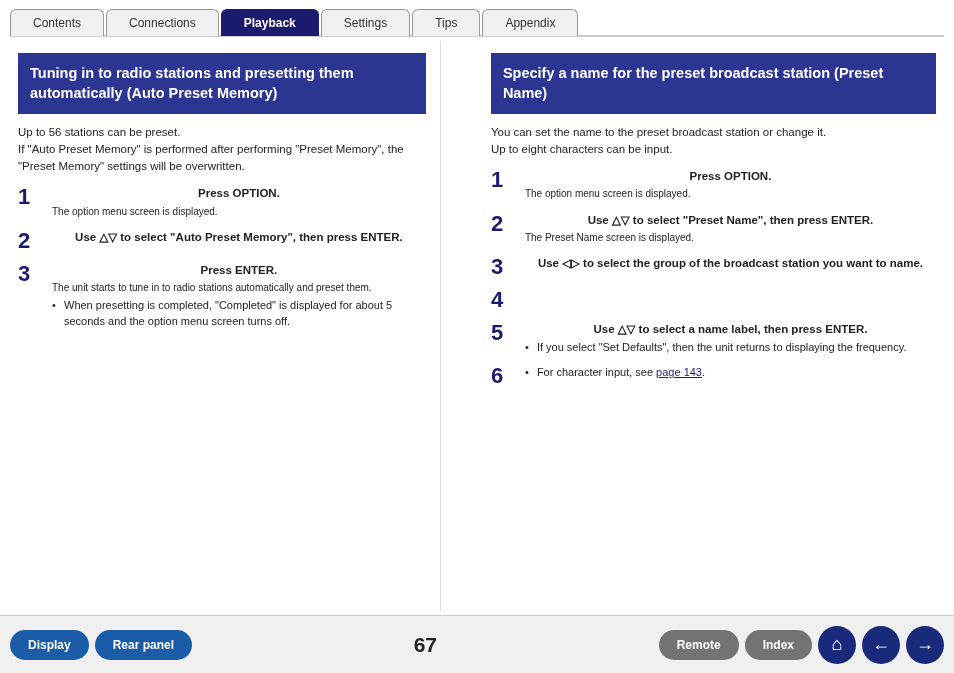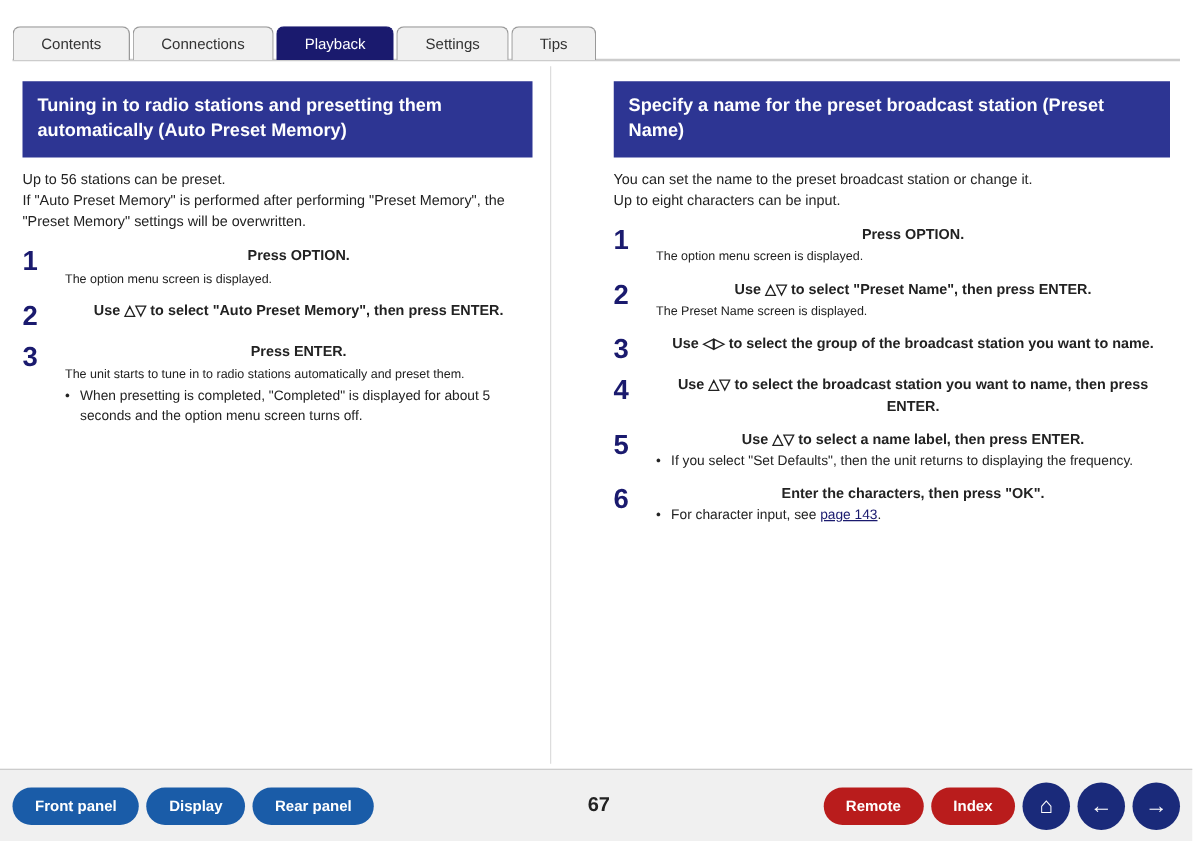--- a/index.html
+++ b/index.html
@@ -12,40 +12,40 @@
       overflow: hidden;
       display: flex;
       flex-direction: column;
     }
 
     
     .nav-tabs {
       display: flex;
       align-items: flex-start;
       background: #fff;
-      padding: 20px 10px 0 10px;
+      padding: 8px 10px 0 10px;
       gap: 2px;
     }
     .nav-tab {
       padding: 6px 22px;
       border: 1.5px solid #999;
       border-bottom: none;
       border-radius: 6px 6px 0 0;
       background: #f0f0f0;
       cursor: pointer;
       font-size: 12px;
       color: #333;
       font-weight: normal;
       position: relative;
       bottom: -1px;
     }
     .nav-tab.active {
       background: #1a1a6e;
       color: #fff;
-      font-weight: normal;
+      font-weight: bold;
       border-color: #1a1a6e;
       z-index: 2;
     }
     .nav-divider {
       border-top: 2px solid #ccc;
       margin: 0 10px;
     }
 
     
     .main-content {
@@ -145,26 +145,26 @@
       color: #fff;
       border: none;
       border-radius: 20px;
       padding: 8px 18px;
       font-size: 12px;
       font-weight: bold;
       cursor: pointer;
       white-space: nowrap;
     }
     .footer-btn.dark {
-      background: #b91c1c;
+      background: #737373;
     }
     .footer-page {
       flex: 1;
       text-align: center;
-      font-size: 16px;
+      font-size: 21px;
       font-weight: bold;
       color: #222;
     }
     .footer-icon-btn {
       background: #1a2a7a;
       color: #fff;
       border: none;
       border-radius: 50%;
       width: 38px;
       height: 38px;
@@ -179,20 +179,21 @@
   </style>
 </head>
 <body>
 
 <div class="nav-tabs">
   <div class="nav-tab">Contents</div>
   <div class="nav-tab">Connections</div>
   <div class="nav-tab active">Playback</div>
   <div class="nav-tab">Settings</div>
   <div class="nav-tab">Tips</div>
+  <div class="nav-tab">Appendix</div>
 </div>
 <div class="nav-divider"></div>
 
 <div class="main-content">
 
   <div class="left-col">
     <div class="section-header">Tuning in to radio stations and presetting them automatically (Auto Preset Memory)</div>
     <div class="intro-text">
       <span>Up to 56 stations can be preset.</span><br>
       <span>If "Auto Preset Memory" is performed after performing "Preset Memory", the "Preset Memory" settings will be overwritten.</span>
@@ -248,48 +249,43 @@
 
     <div class="step">
       <div class="step-num">3</div>
       <div class="step-content">
         <b>Use ◁▷ to select the group of the broadcast station you want to name.</b>
       </div>
     </div>
 
     <div class="step">
       <div class="step-num">4</div>
-      <div class="step-content">
-        <b>Use △▽ to select the broadcast station you want to name, then press ENTER.</b>
-      </div>
     </div>
 
     <div class="step">
       <div class="step-num">5</div>
       <div class="step-content">
         <b>Use △▽ to select a name label, then press ENTER.</b>
         <div class="bullet-item">If you select "Set Defaults", then the unit returns to displaying the frequency.</div>
       </div>
     </div>
 
     <div class="step">
       <div class="step-num">6</div>
       <div class="step-content">
-        <b>Enter the characters, then press "OK".</b>
         <div class="bullet-item">
           For character input, see <a href="#">page 143</a>.
         </div>
       </div>
     </div>
   </div>
 
 </div>
 
 <div class="footer">
-  <button class="footer-btn">Front panel</button>
   <button class="footer-btn">Display</button>
   <button class="footer-btn">Rear panel</button>
   <div class="footer-page">67</div>
   <button class="footer-btn dark">Remote</button>
   <button class="footer-btn dark">Index</button>
   <button class="footer-icon-btn">
     <span>⌂</span>
   </button>
   <button class="footer-icon-btn">
     <span>←</span>

